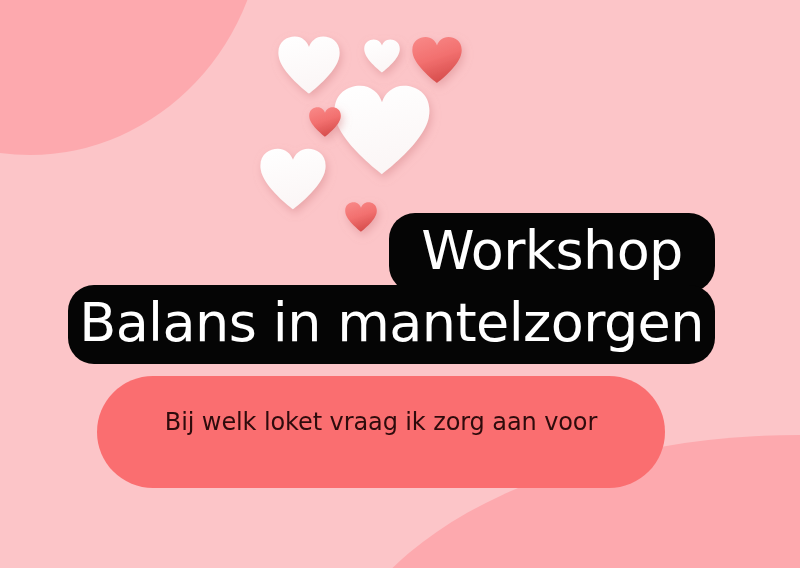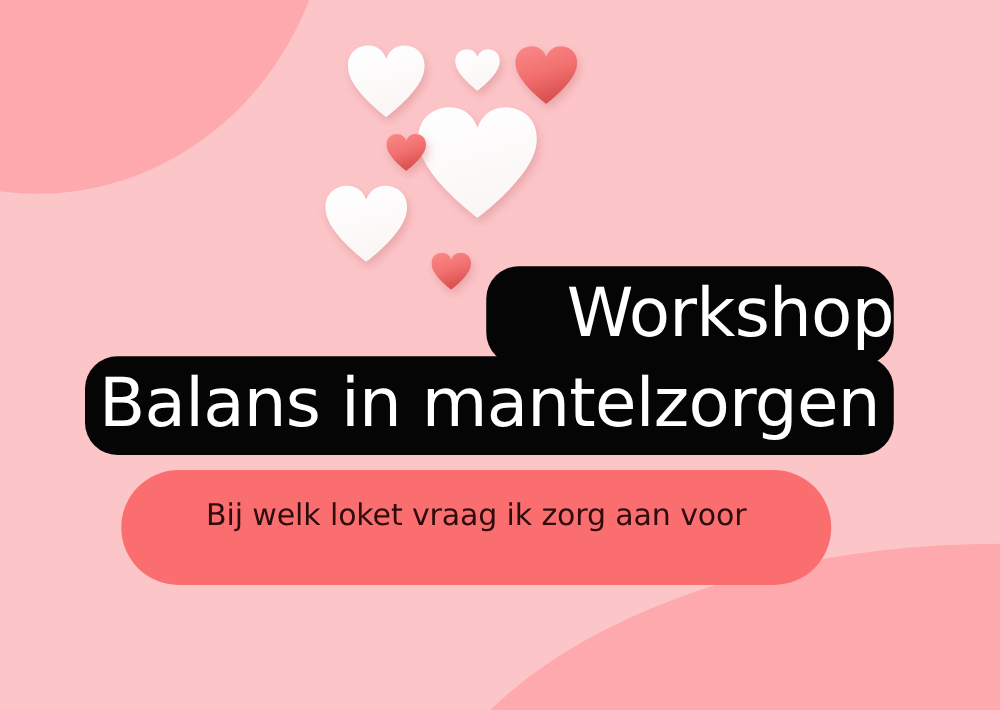--- a/index.html
+++ b/index.html
@@ -32,21 +32,21 @@
     border-radius: 26px;
     display: flex;
     align-items: center;
     box-sizing: border-box;
   }
   #title-line-1 {
     left: 389px;
     top: 213px;
     width: 326px;
     height: 79px;
-    justify-content: flex-end;
+    justify-content: center;
     padding-bottom: 4px;
   }
   #title-line-2 {
     left: 68px;
     top: 285px;
     width: 647px;
     height: 79px;
     justify-content: center;
     padding-bottom: 4px;
   }
@@ -58,21 +58,21 @@
     letter-spacing: -0.6px;
     white-space: nowrap;
   }
 
   
   #subtitle-box {
     position: absolute;
     left: 97px;
     top: 376px;
     width: 568px;
-    height: 92px;
+    height: 112px;
     background: #fa6e70;
     border-radius: 56px;
     display: flex;
     flex-direction: column;
     align-items: center;
     justify-content: center;
     box-sizing: border-box;
   }
   .subtitle-line {
     color: #2e0b0c;

